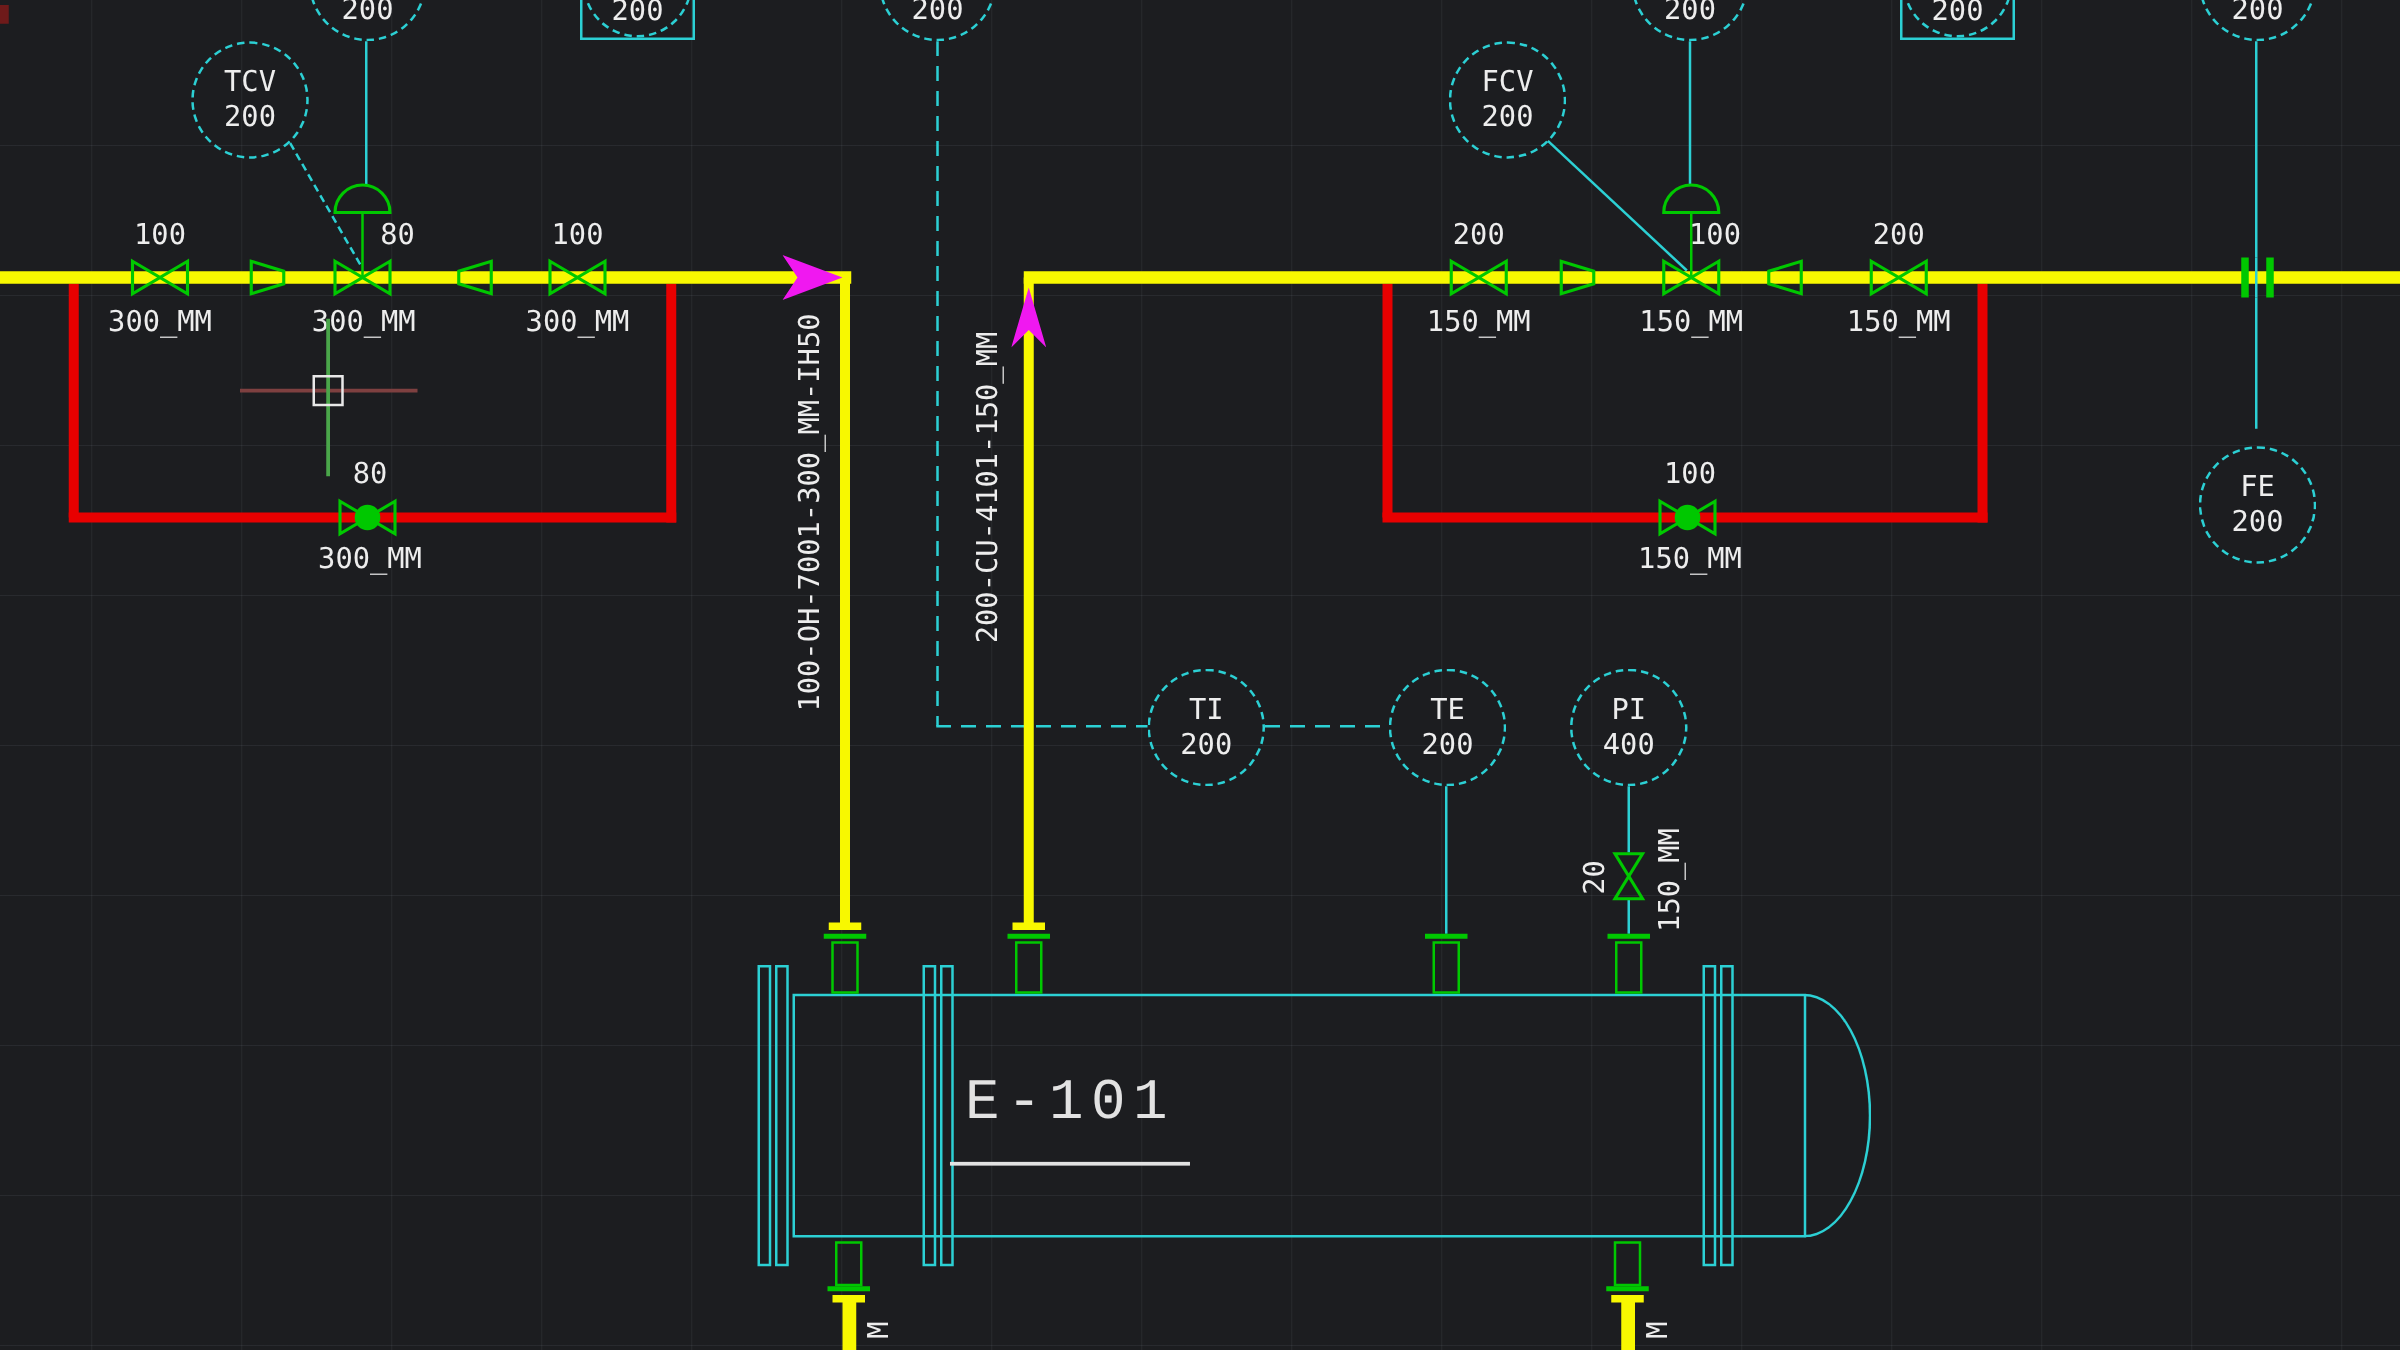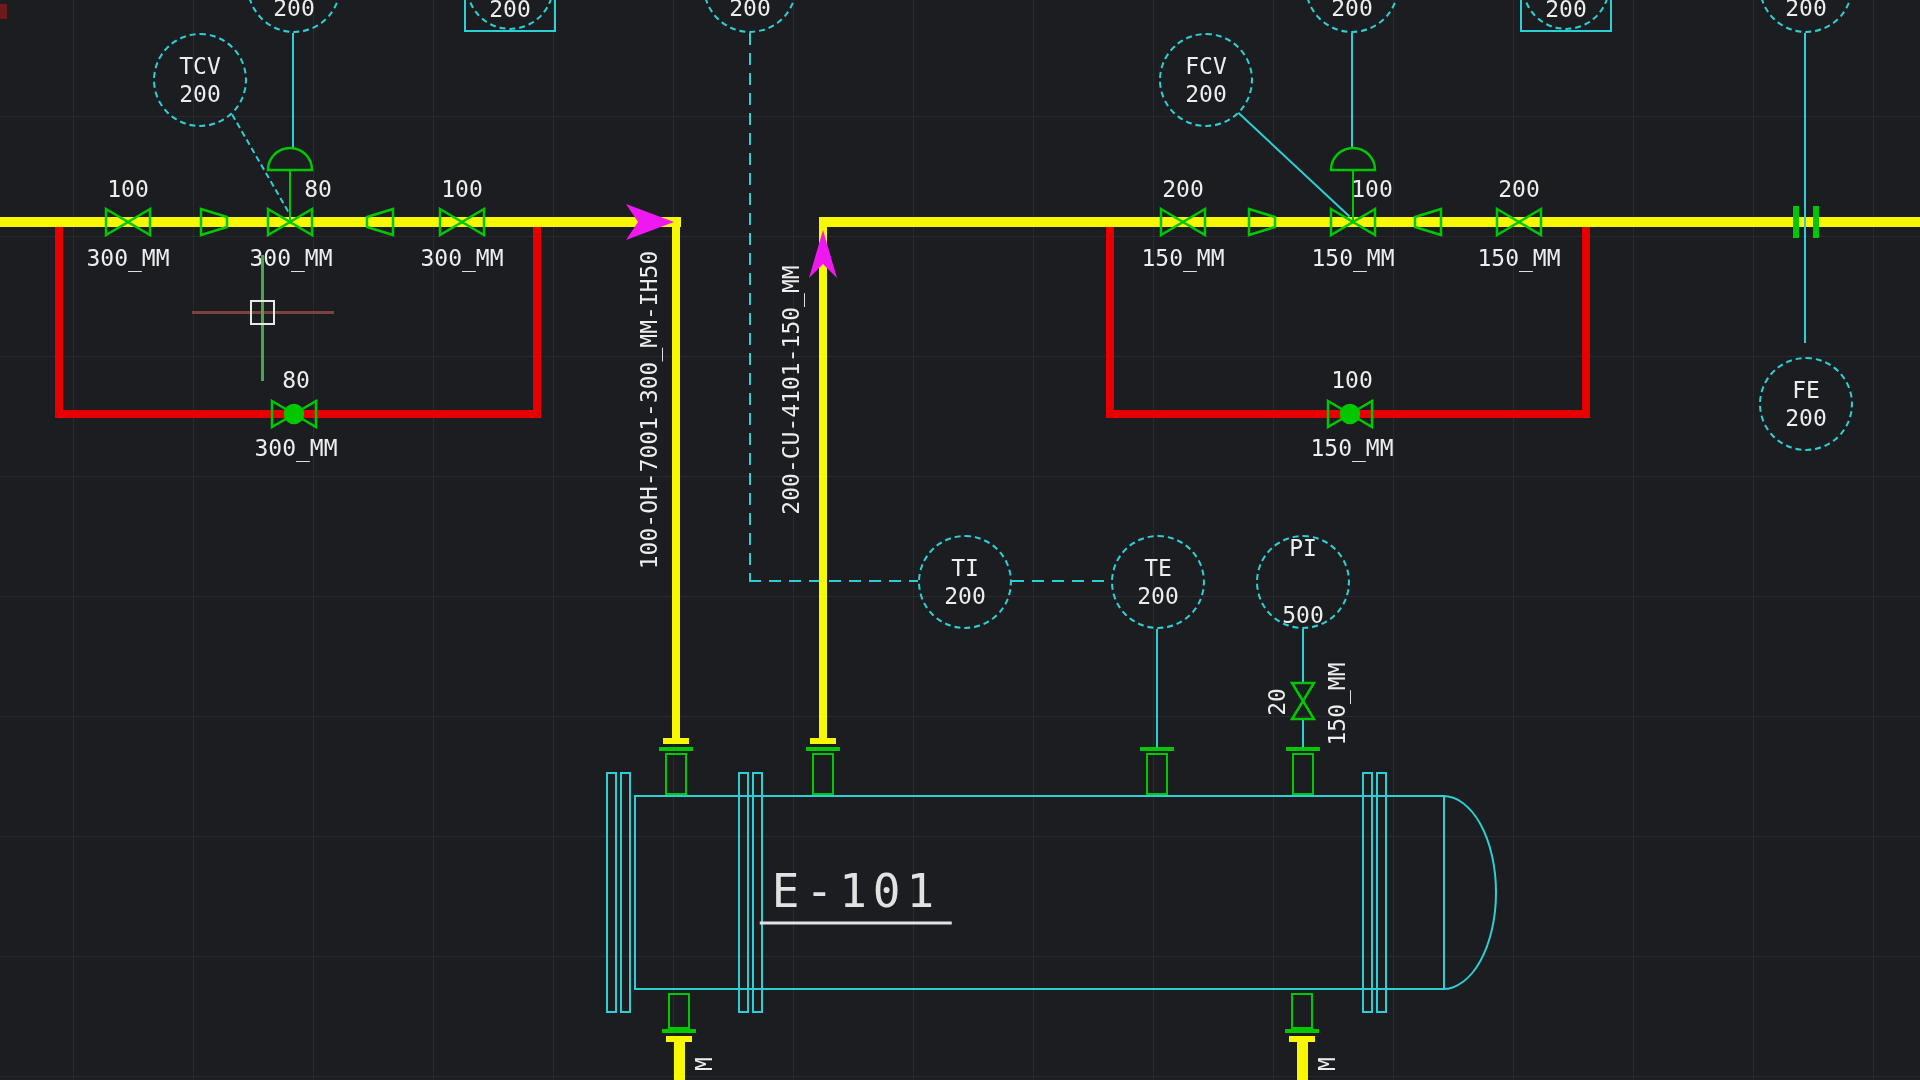--- a/index.html
+++ b/index.html
@@ -35,21 +35,21 @@
   
   .exline{position:absolute;border:2px solid #2cd0d4;box-sizing:border-box;background:transparent;}
   .fl{position:absolute;width:11px;height:241px;top:772px;border:2px solid #2cd0d4;box-sizing:border-box;}
   .noz-bar{position:absolute;height:4px;background:#00c800;}
   .noz-stub{position:absolute;width:22px;border:2px solid #00c800;box-sizing:border-box;background:transparent;}
   svg.valve{position:absolute;overflow:visible;}
   svg.valve path, svg.valve circle{stroke:#00c800;stroke-width:2.5;fill:none;stroke-linejoin:miter;}
   svg.valve circle.fill{fill:#00c800;}
   .stem{position:absolute;width:2px;background:#00c800;}
   .etag{position:absolute;color:#e2e2e2;font-size:46px;letter-spacing:6px;line-height:1;
-        border-bottom:3px solid #e2e2e2;padding:0 12px 8px 12px;transform:translate(-50%,-50%);white-space:nowrap;}
+        border-bottom:3px solid #e2e2e2;padding:0 12px 24px 12px;transform:translate(-50%,-50%);white-space:nowrap;font-family:Liberation Mono, monospace;}
   
   .chx{position:absolute;background:#7e4040;}
   .chy{position:absolute;background:#4aa64a;}
   .pickbox{position:absolute;border:2px solid #e8e8e8;box-sizing:border-box;background:transparent;}
 </style>
 </head>
 <body>
 
 <div id="canvas">
 
@@ -193,23 +193,23 @@
     <span>200</span>
   </div>
   <div class="bub" style="left:918px;top:535px;">
     <span>TI</span>
     <span>200</span>
   </div>
   <div class="bub" style="left:1111px;top:535px;">
     <span>TE</span>
     <span>200</span>
   </div>
-  <div class="bub" style="left:1256px;top:535px;justify-content:space-between;">
+  <div class="bub" style="left:1256px;top:535px;">
     <span>PI</span>
-    <span>500</span>
+    <span>400</span>
   </div>
   <div class="bub" style="left:1759px;top:357px;">
     <span>FE</span>
     <span>200</span>
   </div>
 
   <div class="tcirc" style="left:247px;top:-61px;">
       <span class="tlab">200</span>
     </div>
   <div class="tsq" style="left:464px;top:-60px;">

